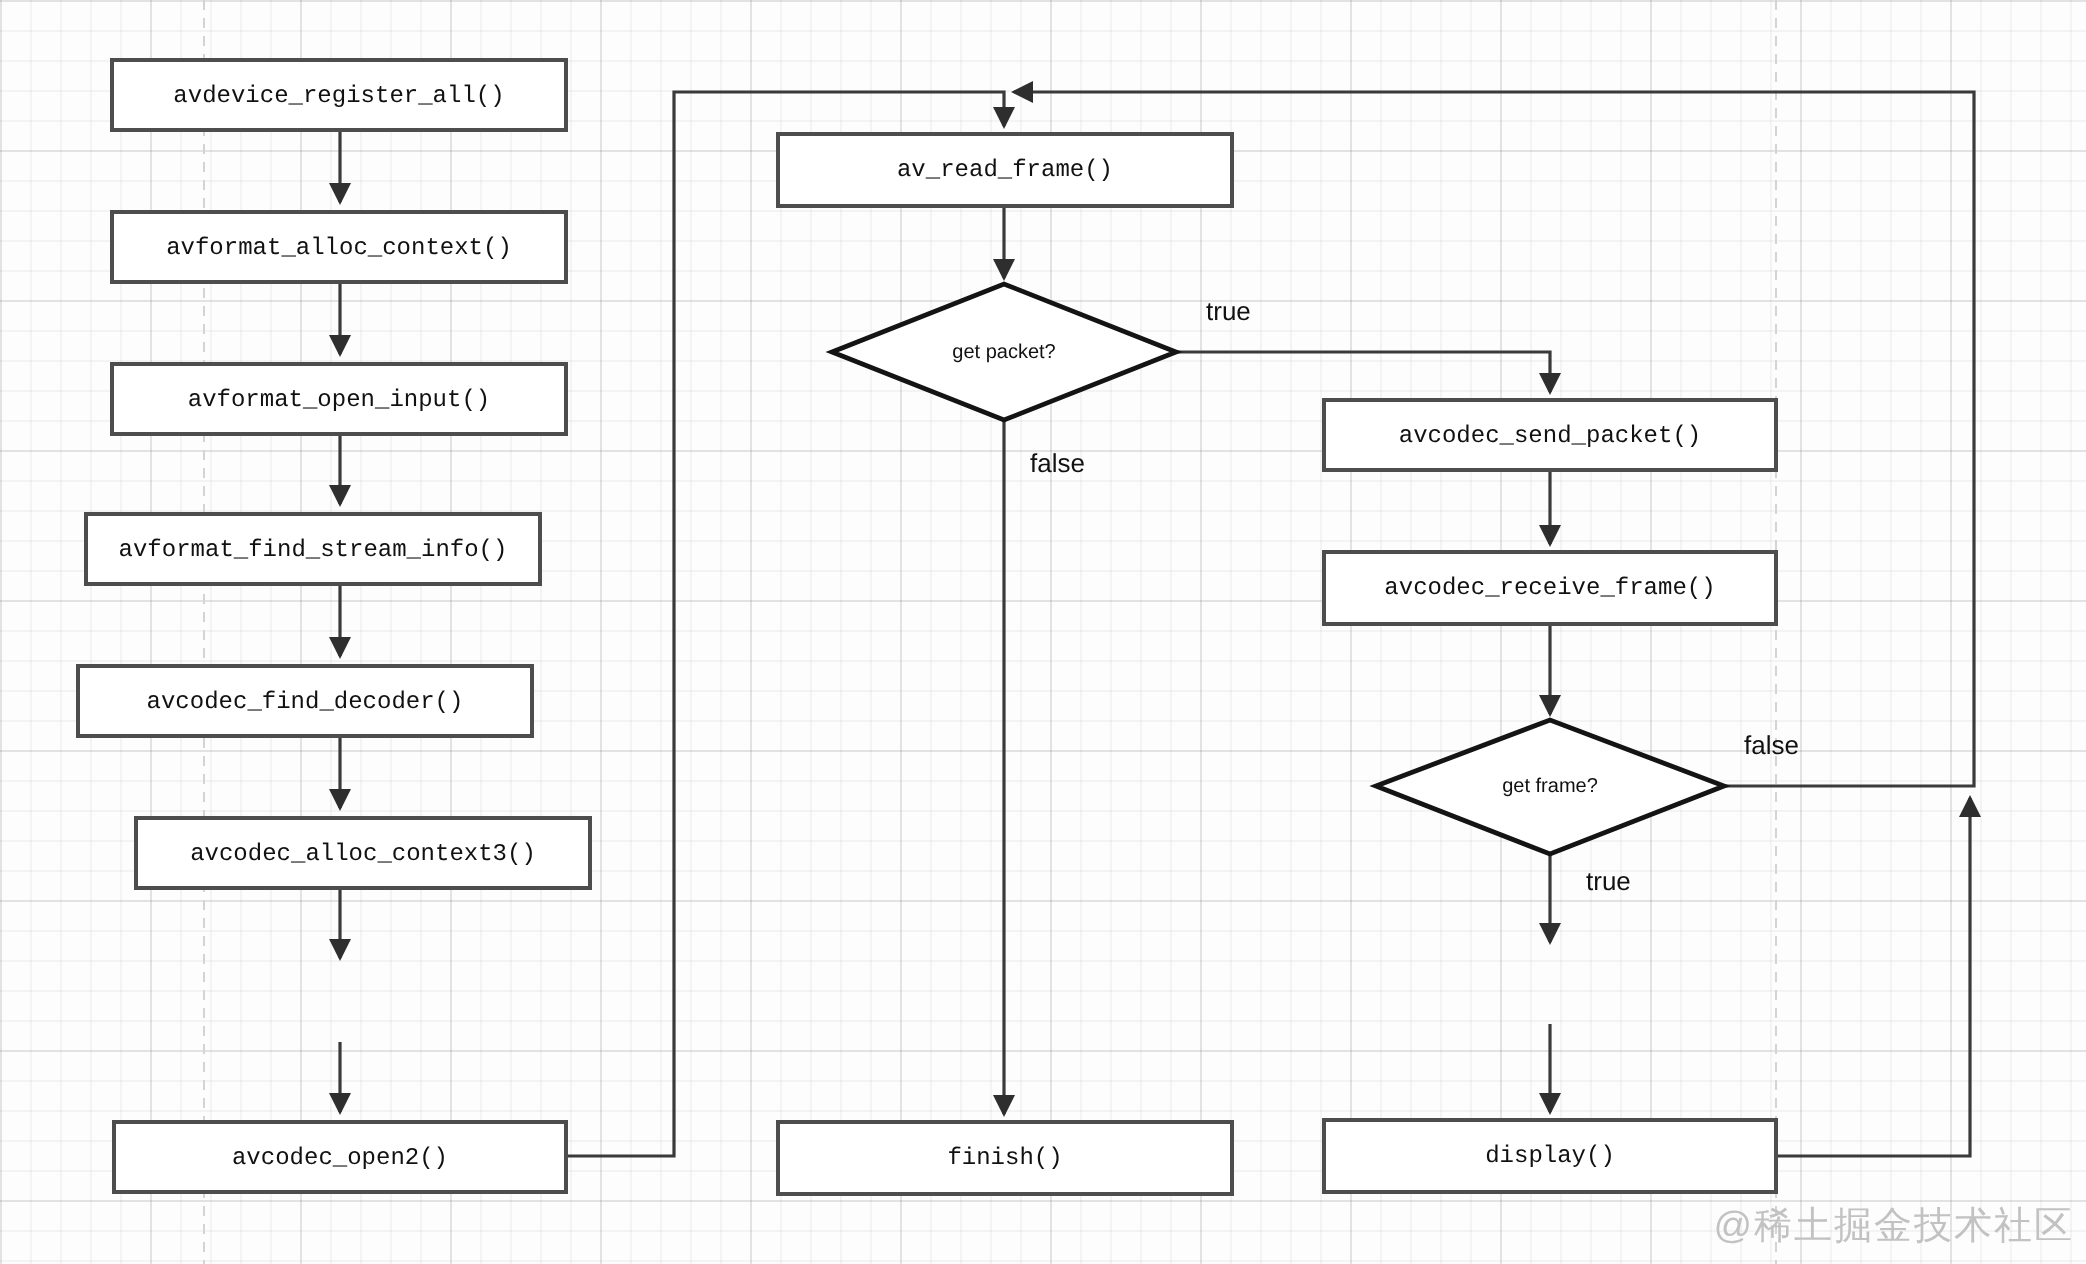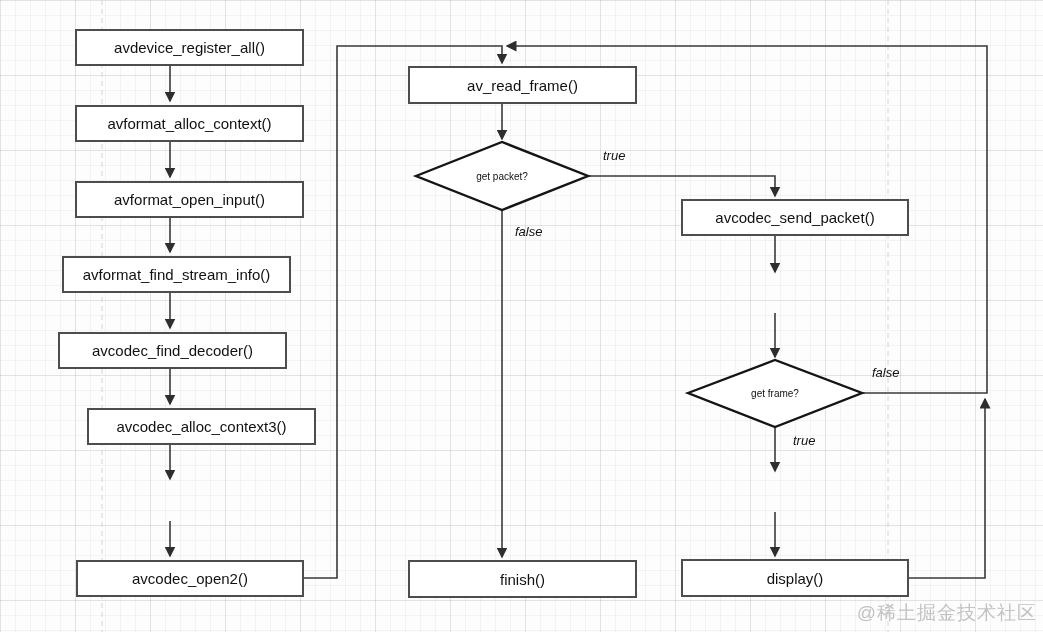--- a/index.html
+++ b/index.html
@@ -16,36 +16,34 @@
     background-size:75px 75px,75px 75px,15px 15px,15px 15px;
     font-family:"Liberation Sans","DejaVu Sans",sans-serif;
   }
   svg.wires{position:absolute;left:0;top:0;z-index:1;}
   .node{
     position:absolute;z-index:2;
     box-sizing:border-box;
     background:#ffffff;
     border:2px solid #4d4d4d;
     display:flex;align-items:center;justify-content:center;
-    font-family:Liberation Sans, sans-serif;
-    font-size:15px;color:#111111;
+    font-family:Liberation Mono, monospace;
+    font-size:12px;color:#111111;
     white-space:nowrap;
-    margin-left:20px;
   }
   .dlabel{
     position:absolute;z-index:3;
     display:flex;align-items:center;justify-content:center;
     font-size:10px;color:#111111;
     white-space:nowrap;
   }
   .elabel{
     position:absolute;z-index:3;
     font-size:13px;color:#111111;
     white-space:nowrap;
-    font-style:italic;
   }
   .watermark{
     position:absolute;z-index:4;
     right:6px;bottom:6px;
     font-size:19px;color:#c2c2c2;
     letter-spacing:1px;
     white-space:nowrap;
   }
 </style>
 </head>
@@ -97,20 +95,21 @@
   <div class="node" style="left:55px;top:181px;width:229px;height:37px">avformat_open_input()</div>
   <div class="node" style="left:42px;top:256px;width:229px;height:37px">avformat_find_stream_info()</div>
   <div class="node" style="left:38px;top:332px;width:229px;height:37px">avcodec_find_decoder()</div>
   <div class="node" style="left:67px;top:408px;width:229px;height:37px">avcodec_alloc_context3()</div>
   <div class="node" style="left:56px;top:560px;width:228px;height:37px">avcodec_open2()</div>
 
   <div class="node" style="left:388px;top:66px;width:229px;height:38px">av_read_frame()</div>
   <div class="node" style="left:388px;top:560px;width:229px;height:38px">finish()</div>
 
   <div class="node" style="left:661px;top:199px;width:228px;height:37px">avcodec_send_packet()</div>
+  <div class="node" style="left:661px;top:275px;width:228px;height:38px">avcodec_receive_frame()</div>
   <div class="node" style="left:661px;top:559px;width:228px;height:38px">display()</div>
 
   <div class="dlabel" style="left:430px;top:160px;width:144px;height:32px">get packet?</div>
   <div class="dlabel" style="left:703px;top:377px;width:144px;height:32px">get frame?</div>
 
   <div class="elabel" style="left:603px;top:148px">true</div>
   <div class="elabel" style="left:515px;top:224px">false</div>
   <div class="elabel" style="left:872px;top:365px">false</div>
   <div class="elabel" style="left:793px;top:433px">true</div>
 

